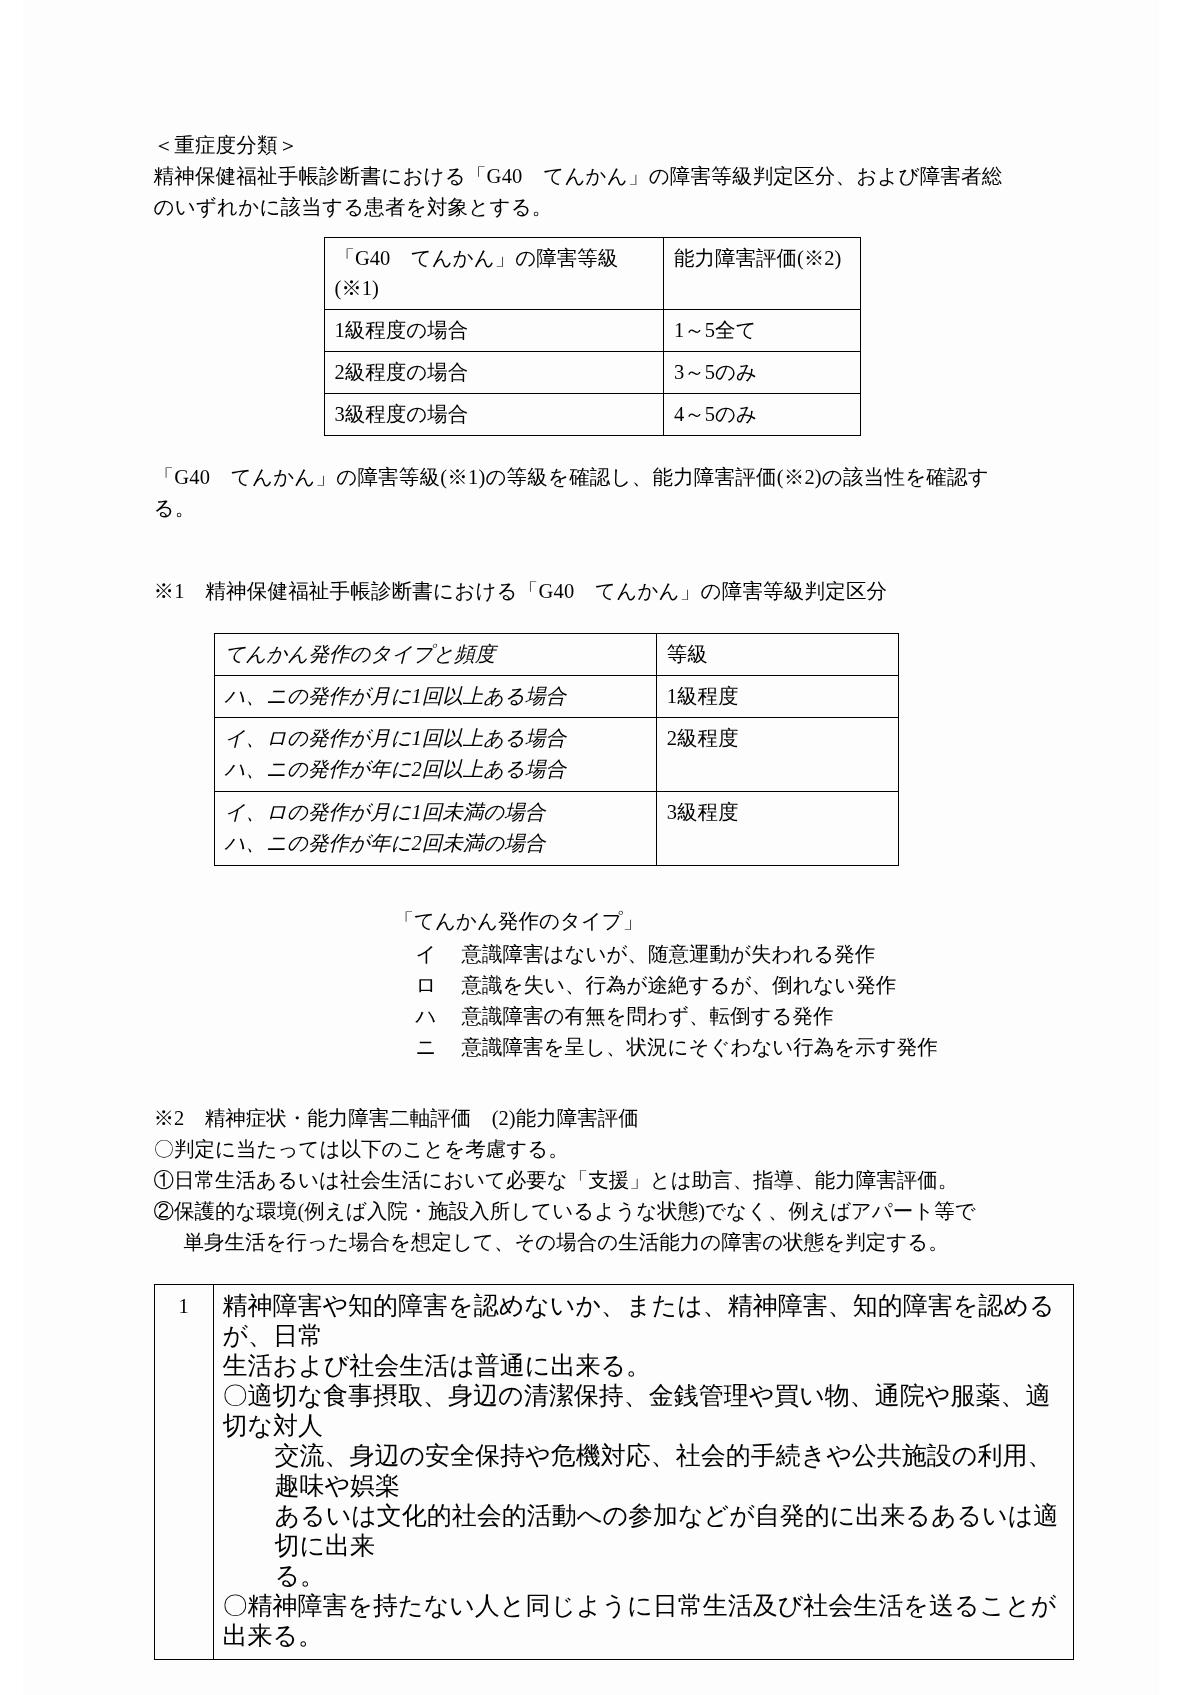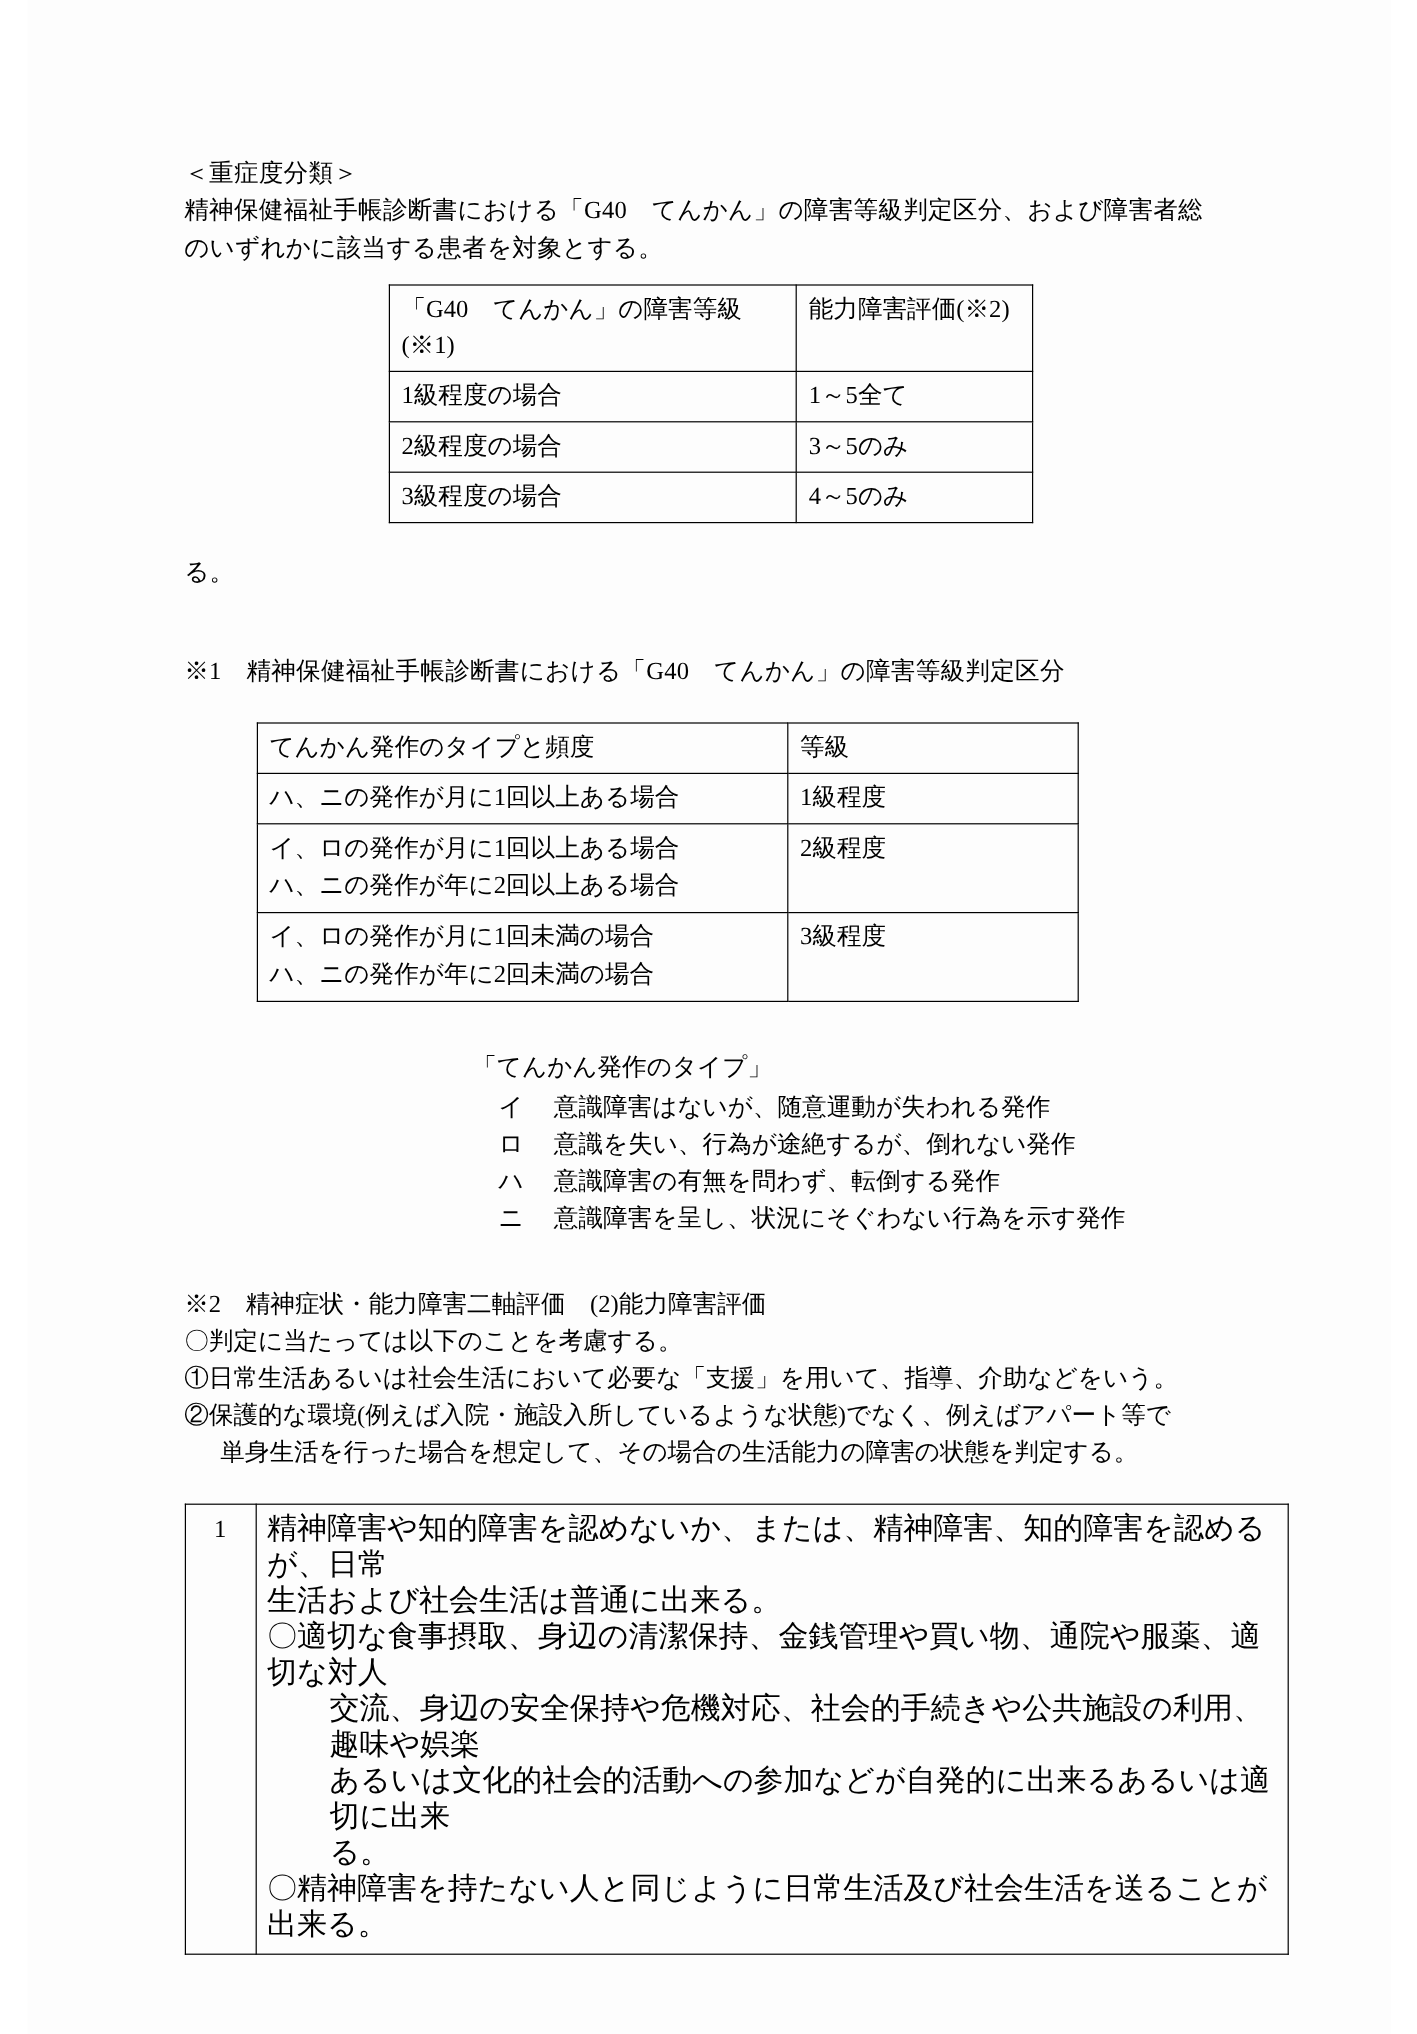--- a/index.html
+++ b/index.html
@@ -57,21 +57,21 @@
     width: 537px;
   }
   .tbl-grade td.c1 { width: 345px; }
   .tbl-grade td.c2 { width: 190px; }
 
   
   .tbl-seizure {
     margin-left: 60px;
     width: 685px;
   }
-  .tbl-seizure td.c1 { width: 448px; }
+  .tbl-seizure td.c1 { width: 448px; font-style: italic; }
   .tbl-seizure td.c2 { width: 235px; }
   .tbl-seizure td.two-line { line-height: 31px; }
 
   
   .legend {
     margin-left: 240px;
     font-size: 20.5px;
     line-height: 31px;
   }
   .legend .legend-title { margin-bottom: 2px; }
@@ -145,20 +145,21 @@
         </tr>
         <tr>
           <td class="c1">3級程度の場合</td>
           <td class="c2">4～5のみ</td>
         </tr>
       </tbody>
     </table>
 
     <div class="spacer-md"></div>
 
+    <div class="line">「G40　てんかん」の障害等級(※1)の等級を確認し、能力障害評価(※2)の該当性を確認す</div>
     <div class="line">る。</div>
 
     <div class="spacer-xl"></div>
 
     <div class="line">※1　精神保健福祉手帳診断書における「G40　てんかん」の障害等級判定区分</div>
 
     <div class="spacer-md"></div>
 
     <table class="tbl-seizure">
       <tbody>
@@ -208,21 +209,21 @@
       <div class="legend-row">
         <span class="legend-mark">ニ</span>
         <span class="legend-text">意識障害を呈し、状況にそぐわない行為を示す発作</span>
       </div>
     </div>
 
     <div class="spacer-lg"></div>
 
     <div class="note-line">※2　精神症状・能力障害二軸評価　(2)能力障害評価</div>
     <div class="note-line">〇判定に当たっては以下のことを考慮する。</div>
-    <div class="note-line">①日常生活あるいは社会生活において必要な「支援」を用いて、指導、介助などをいう。</div>
+    <div class="note-line">①日常生活あるいは社会生活において必要な「支援」とは助言、指導、能力障害評価。</div>
     <div class="note-line">②保護的な環境(例えば入院・施設入所しているような状態)でなく、例えばアパート等で</div>
     <div class="note-line note-indent">単身生活を行った場合を想定して、その場合の生活能力の障害の状態を判定する。</div>
 
     <div class="spacer-md"></div>
 
     <table class="tbl-level">
       <tbody>
         <tr>
           <td class="num">1</td>
           <td class="body">

